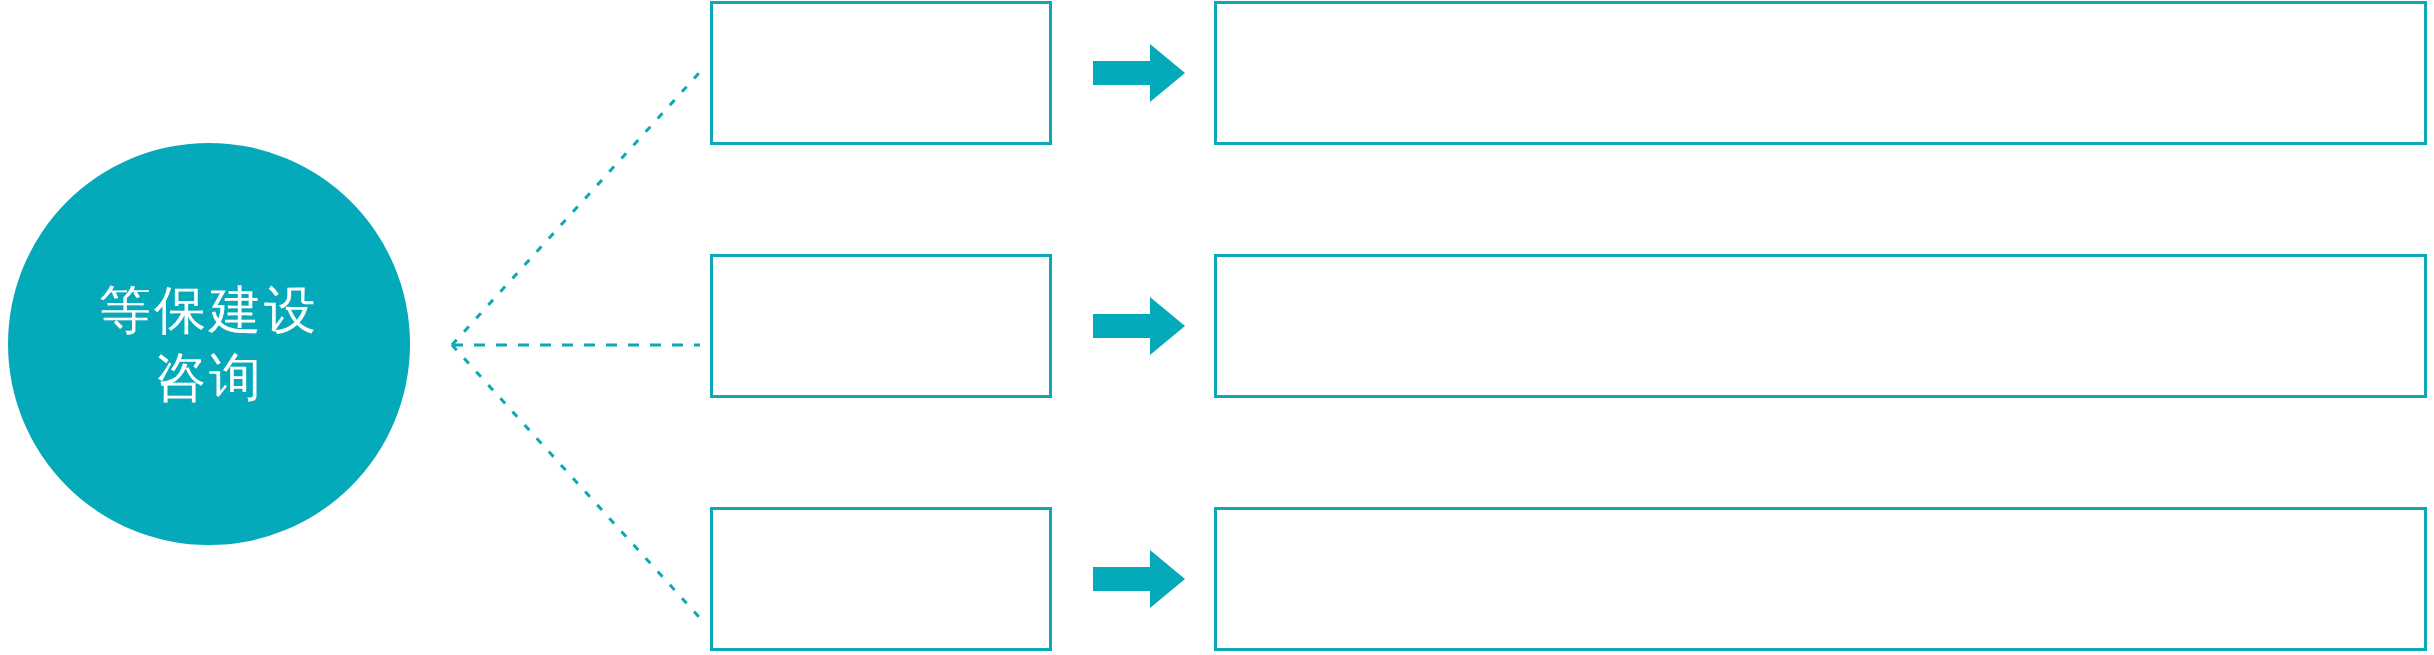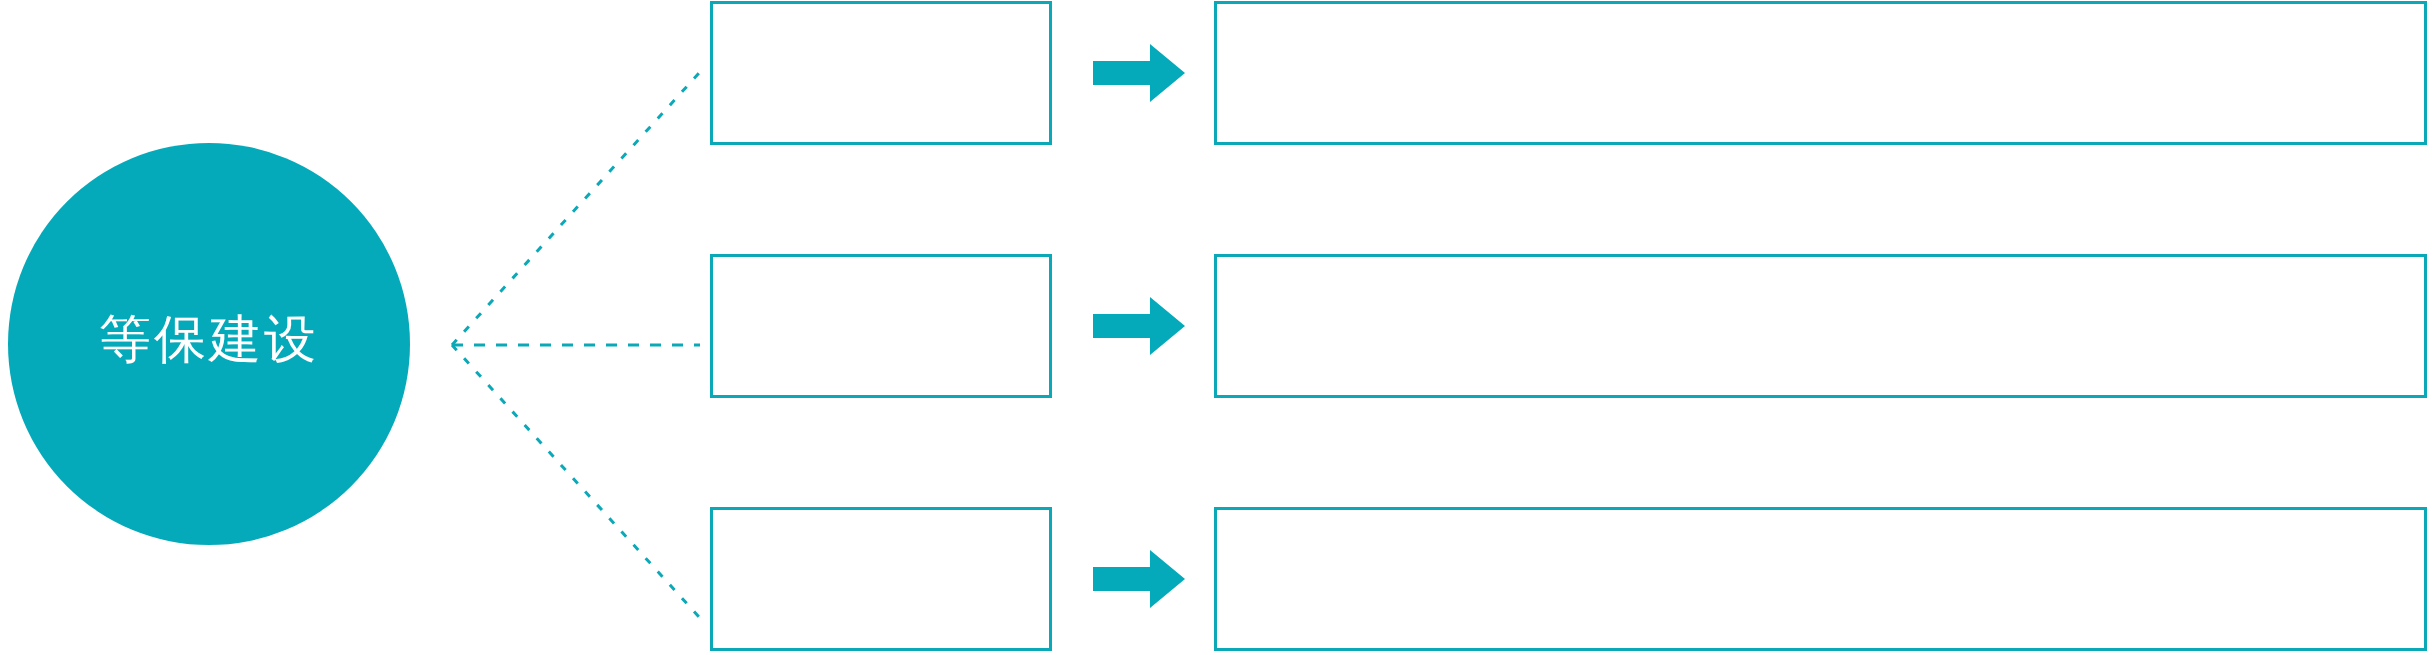--- a/index.html
+++ b/index.html
@@ -34,21 +34,20 @@
     justify-content: center;
     box-sizing: border-box;
   }
   .hub-line {
     color: #ffffff;
     font-size: 52px;
     line-height: 1.28;
     letter-spacing: 3px;
     white-space: nowrap;
     font-weight: 400;
-    font-family: Liberation Mono, monospace;
   }
 
   
   #connectors {
     position: absolute;
     left: 0;
     top: 0;
     width: 2434px;
     height: 655px;
     pointer-events: none;
@@ -123,20 +122,21 @@
 <div id="stage">
 
   <svg id="connectors" viewBox="0 0 2434 655" width="2434" height="655" xmlns="http://www.w3.org/2000/svg">
     <line x1="452" y1="345" x2="700" y2="72" stroke="#0ba9b8" stroke-width="3" stroke-dasharray="7 11" stroke-linecap="butt"></line>
     <line x1="452" y1="345" x2="700" y2="345" stroke="#0ba9b8" stroke-width="3" stroke-dasharray="11 11" stroke-linecap="butt"></line>
     <line x1="452" y1="345" x2="700" y2="618" stroke="#0ba9b8" stroke-width="3" stroke-dasharray="7 11" stroke-linecap="butt"></line>
   </svg>
 
   <div id="hub-circle">
     <div class="hub-line">等保建设</div>
+    <div class="hub-line">咨询</div>
   </div>
 
   <div class="branch-row" data-row="0">
     <div class="cat-box">
       <span class="cat-text"></span>
     </div>
     <div class="flow-arrow">
       <svg viewBox="0 0 92 58" width="92" height="58" xmlns="http://www.w3.org/2000/svg">
         <polygon points="0,17 57,17 57,0 92,29 57,58 57,41 0,41" fill="#05aaba"></polygon>
       </svg>

